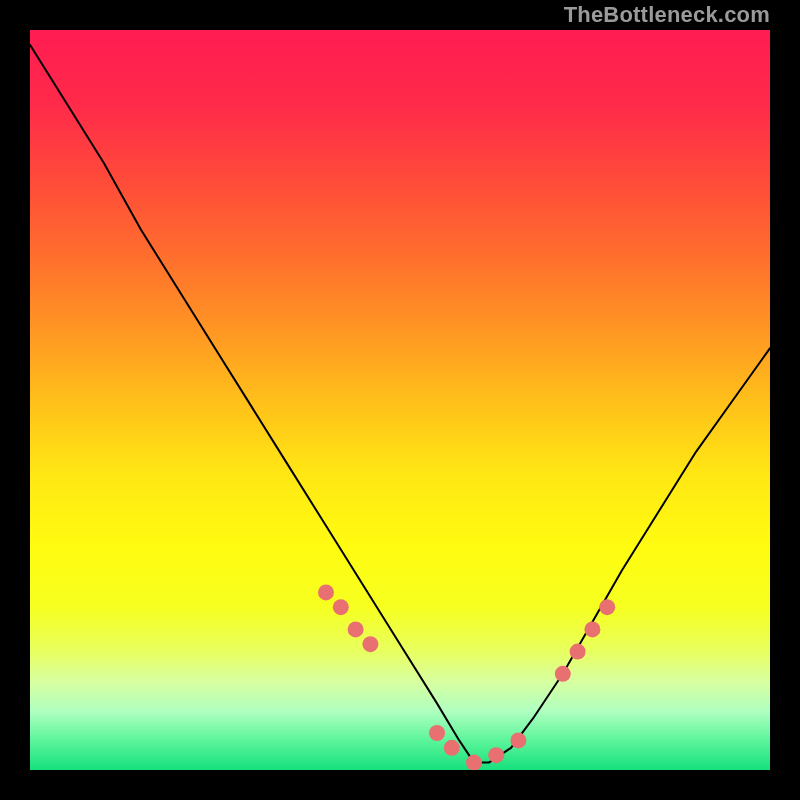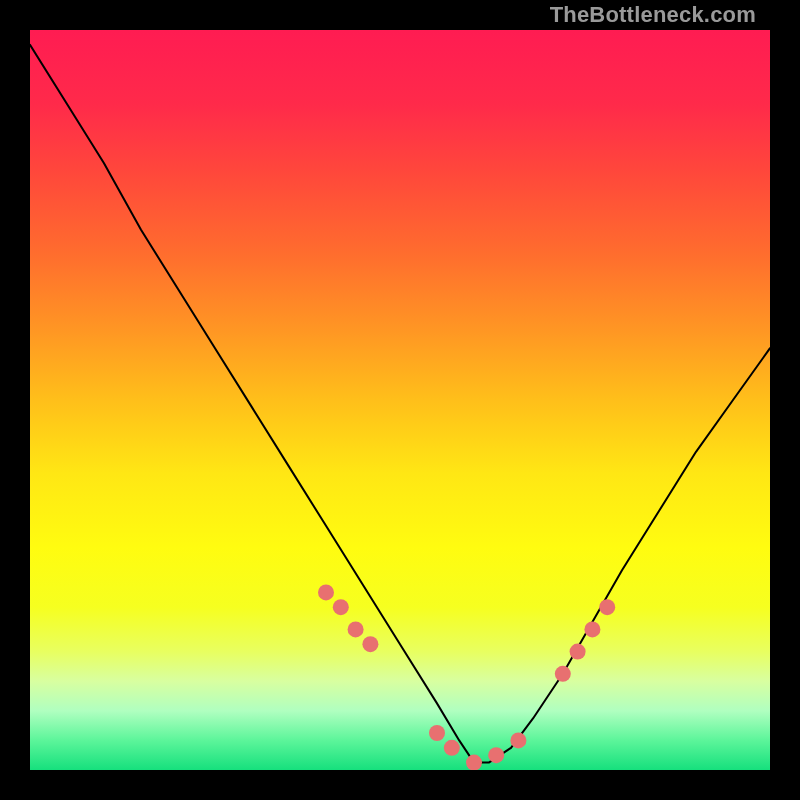--- a/index.html
+++ b/index.html
@@ -13,21 +13,21 @@
   #ff9424 40%,
   #ffbf1a 50%,
   #ffe714 60%,
   #fffc10 70%,
   #f6ff20 78%,
   #e8ff60 84%,
   #d8ffa0 88%,
   #b0ffc0 92%,
   #5cf59a 96%,
   #16e07d 100%)}
-.watermark{position:absolute;top:4px;right:44px;color:#9a9a9a;font:600 22px/1 Arial,Helvetica,sans-serif;letter-spacing:.2px}
+.watermark{position:absolute;top:4px;right:30px;color:#9a9a9a;font:600 22px/1 Arial,Helvetica,sans-serif;letter-spacing:.2px}
 svg{position:absolute;inset:0}
 .curve{fill:none;stroke:#000;stroke-width:2;stroke-linecap:round;stroke-linejoin:round}
 .dot{fill:#e87070}
 </style>
 </head>
 <body>
 <div class="frame">
   <div class="plot">
     <div class="grad"></div>
     <svg viewBox="0 0 740 740">

